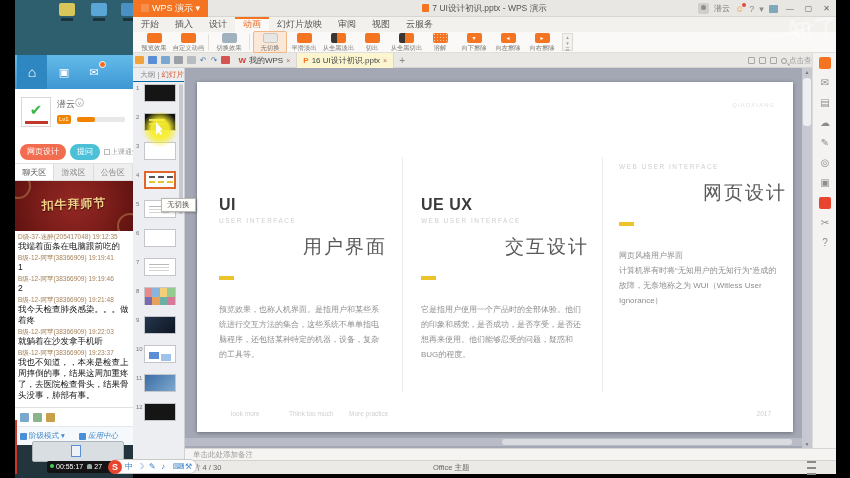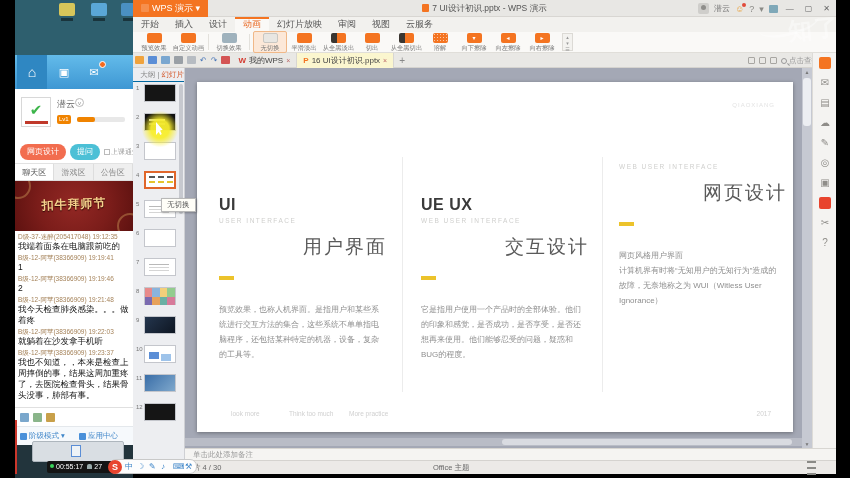--- a/index.html
+++ b/index.html
@@ -44,21 +44,21 @@
   .banner .txt { position:absolute; left:0; top:15px; width:118px; text-align:center; color:#f5d28c; font-size:12px; font-weight:bold; letter-spacing:1px; transform:rotate(-2deg); text-shadow:0 1px 1px #300806; }
   .banner .orn { position:absolute; width:26px; height:26px; border:2px solid rgba(212,166,94,.4); border-radius:50%; }
   .messages { position:absolute; left:0; top:176px; width:118px; height:176px; overflow:hidden; padding:2px 3px; background:#fff; }
   .msg { margin-bottom:2px; }
   .msg .meta { color:#a5835a; font-size:6.5px; line-height:8px; white-space:nowrap; overflow:hidden; }
   .msg .txt { color:#151515; font-size:8.5px; line-height:11px; }
   .chat-input { position:absolute; left:0; top:352px; width:118px; height:19px; border-top:1px solid #e0e0e0; background:#fff; }
   .ci-ico { position:absolute; top:5px; width:9px; height:9px; border-radius:1px; }
   .chat-links { position:absolute; left:0; top:371px; width:118px; height:19px; background:#f6f9fc; border-top:1px solid #e4e8ec; color:#3f86c9; font-size:7.5px; line-height:18px; }
   .chat-links .lnk1 { position:absolute; left:5px;font-family:Liberation Serif, serif; }
-  .chat-links .lnk2 { position:absolute; left:64px; }
+  .chat-links .lnk2 { position:absolute; left:64px;font-style:italic; }
   .chat-links i { display:inline-block; width:7px; height:7px; background:#4a90d9; border-radius:1px; vertical-align:middle; margin-right:2px; }
 
   
   .mini-win { position:absolute; left:32px; top:441px; width:92px; height:21px; background:#d9dee3; border:1px solid #aeb6bd; border-radius:2px; z-index:20; }
   .mini-win .file { position:absolute; left:38px; top:3px; width:10px; height:12px; background:#eef3f7; border:1px solid #5b8ed6; }
   .timer-pill { position:absolute; left:47px; top:461px; width:66px; height:12px; background:#141414; border-radius:2px; color:#fff; font-size:7px; line-height:12px; z-index:62; padding-left:3px; white-space:nowrap; }
   .timer-pill .dot { display:inline-block; width:4px; height:4px; background:#39d45a; border-radius:50%; margin-right:2px; vertical-align:1px; }
   .timer-pill .person { display:inline-block; width:5px; height:5px; background:#9aa; border-radius:2px 2px 0 0; margin:0 2px 0 4px; }
   .ime-bar { position:absolute; left:109px; top:459px; width:88px; height:15px; background:#fdfdfd; border:1px solid #c9c9c9; border-radius:7px; z-index:63; }
   .ime-logo { position:absolute; left:-2px; top:0px; width:14px; height:14px; background:#e8442e; color:#fff; border-radius:50%; font-weight:bold; font-size:9px; text-align:center; line-height:14px; }

